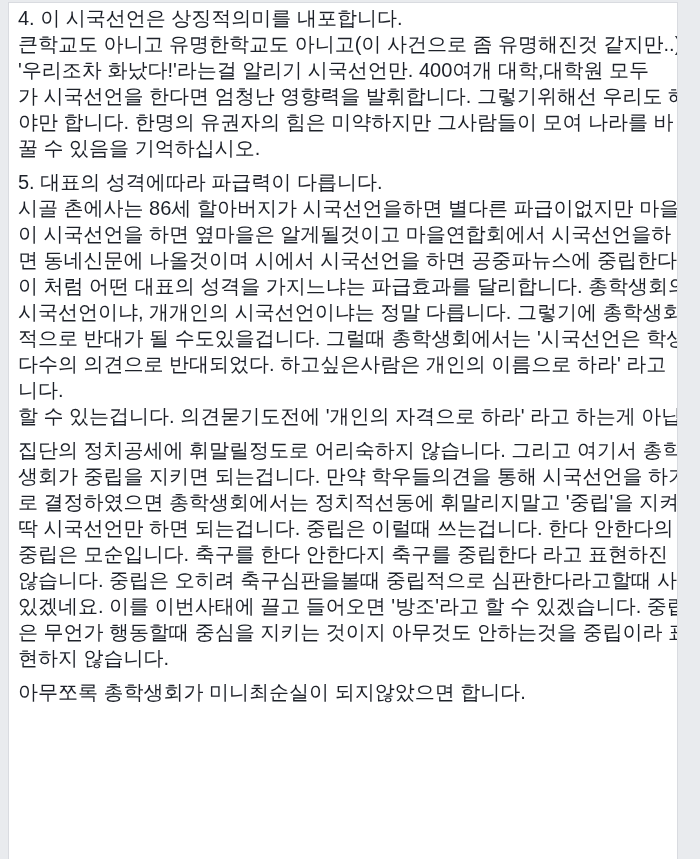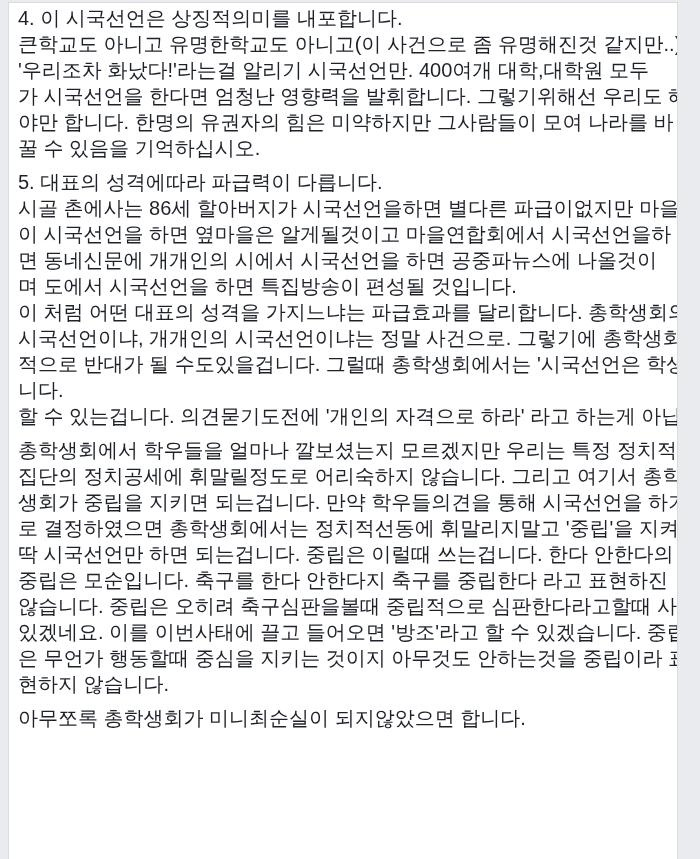--- a/index.html
+++ b/index.html
@@ -48,31 +48,30 @@
       <div class="line">'우리조차 화났다!'라는걸 알리기 시국선언만. 400여개 대학,대학원 모두</div>
       <div class="line">가 시국선언을 한다면 엄청난 영향력을 발휘합니다. 그렇기위해선 우리도 해</div>
       <div class="line">야만 합니다. 한명의 유권자의 힘은 미약하지만 그사람들이 모여 나라를 바</div>
       <div class="line">꿀 수 있음을 기억하십시오.</div>
     </div>
 
     <div class="para">
       <div class="line">5. 대표의 성격에따라 파급력이 다릅니다.</div>
       <div class="line">시골 촌에사는 86세 할아버지가 시국선언을하면 별다른 파급이없지만 마을</div>
       <div class="line">이 시국선언을 하면 옆마을은 알게될것이고 마을연합회에서 시국선언을하</div>
-      <div class="line">면 동네신문에 개개인의 시에서 시국선언을 하면 공중파뉴스에 나올것이</div>
-      <div class="line">며 도에서 시국선언을 하면 특집방송이 편성될 것입니다.</div>
+      <div class="line">면 동네신문에 나올것이며 시에서 시국선언을 하면 공중파뉴스에 중립한다</div>
       <div class="line">이 처럼 어떤 대표의 성격을 가지느냐는 파급효과를 달리합니다. 총학생회의</div>
-      <div class="line">시국선언이냐, 개개인의 시국선언이냐는 정말 사건으로. 그렇기에 총학생회</div>
+      <div class="line">시국선언이냐, 개개인의 시국선언이냐는 정말 다릅니다. 그렇기에 총학생회</div>
       <div class="line">적으로 반대가 될 수도있을겁니다. 그럴때 총학생회에서는 '시국선언은 학생</div>
+      <div class="line">다수의 의견으로 반대되었다. 하고싶은사람은 개인의 이름으로 하라' 라고</div>
       <div class="line">니다.</div>
       <div class="line">할 수 있는겁니다. 의견묻기도전에 '개인의 자격으로 하라' 라고 하는게 아닙</div>
     </div>
 
     <div class="para">
-      <div class="line">총학생회에서 학우들을 얼마나 깔보셨는지 모르겠지만 우리는 특정 정치적</div>
       <div class="line">집단의 정치공세에 휘말릴정도로 어리숙하지 않습니다. 그리고 여기서 총학</div>
       <div class="line">생회가 중립을 지키면 되는겁니다. 만약 학우들의견을 통해 시국선언을 하기</div>
       <div class="line">로 결정하였으면 총학생회에서는 정치적선동에 휘말리지말고 '중립'을 지켜</div>
       <div class="line">딱 시국선언만 하면 되는겁니다. 중립은 이럴때 쓰는겁니다. 한다 안한다의</div>
       <div class="line">중립은 모순입니다. 축구를 한다 안한다지 축구를 중립한다 라고 표현하진</div>
       <div class="line">않습니다. 중립은 오히려 축구심판을볼때 중립적으로 심판한다라고할때 사</div>
       <div class="line">있겠네요. 이를 이번사태에 끌고 들어오면 '방조'라고 할 수 있겠습니다. 중립</div>
       <div class="line">은 무언가 행동할때 중심을 지키는 것이지 아무것도 안하는것을 중립이라 표</div>
       <div class="line">현하지 않습니다.</div>
     </div>

